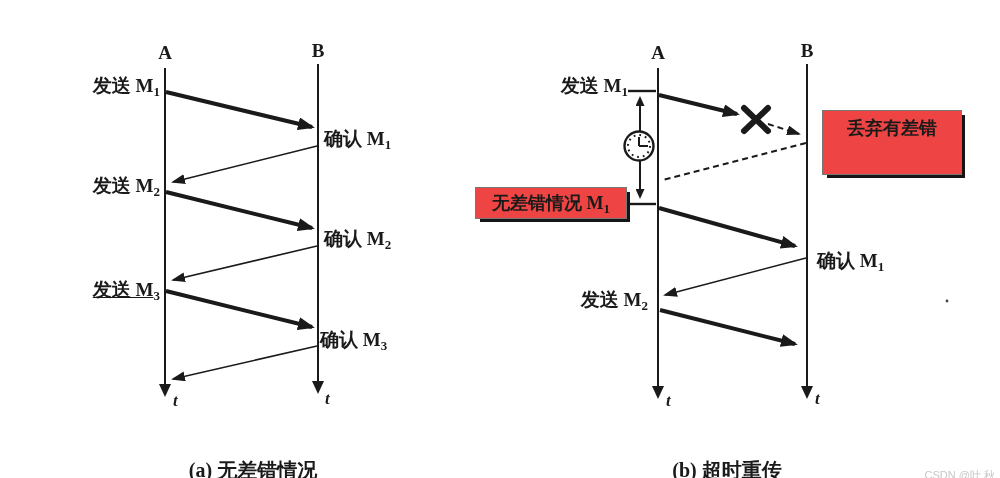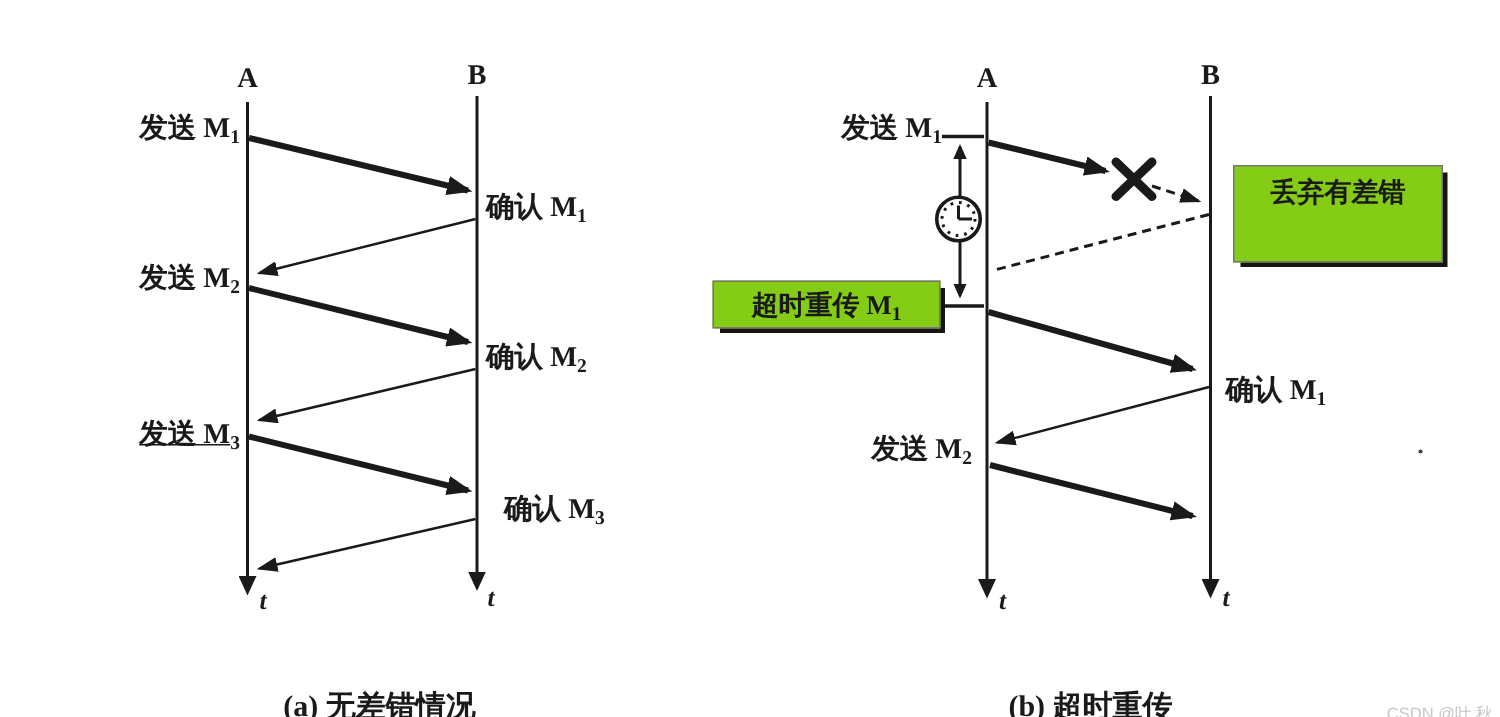--- a/index.html
+++ b/index.html
@@ -5,21 +5,21 @@
   html,body{margin:0;padding:0;background:#ffffff;}
   #stage{position:relative;width:1000px;height:478px;background:#ffffff;overflow:hidden;
          font-family:"Liberation Serif","DejaVu Serif",serif;color:#1a1a1a;}
   #diagram-svg{position:absolute;left:0;top:0;}
   .lbl{position:absolute;font-size:19px;font-weight:bold;white-space:nowrap;line-height:1.1;}
   .lbl sub{font-size:13px;font-weight:bold;vertical-align:-4px;}
   .host{position:absolute;width:30px;text-align:center;font-size:19px;font-weight:bold;}
   .tlab{position:absolute;font-size:17px;font-style:italic;font-weight:bold;}
   .caption{position:absolute;width:230px;text-align:center;font-size:20px;font-weight:bold;margin-top:31px;}
   .right-align{text-align:right;}
-  .greybox{position:absolute;background:#84cc16;border:1px solid #777;
+  .greybox{position:absolute;background:#ef4444;border:1px solid #777;
            box-shadow:4px 4px 0 -1px #151515;font-size:18px;font-weight:bold;
            text-align:center;}
   .greybox sub{font-size:13px;font-weight:bold;vertical-align:-4px;}
   #timeout-box{left:475px;top:187px;width:150px;height:30px;line-height:30px;}
   #discard-box{left:822px;top:110px;width:138px;height:60px;line-height:28px;padding-top:3px;}
   #watermark{position:absolute;left:900px;top:468px;width:95px;text-align:right;
              font-family:"Liberation Sans","DejaVu Sans",sans-serif;
              font-size:11px;color:#c7c7ca;font-weight:normal;}
 </style>
 </head>
@@ -90,32 +90,32 @@
 
   <div class="host" style="left:150px;top:42px;">A</div>
   <div class="host" style="left:303px;top:40px;">B</div>
 
   <div class="lbl right-align" style="left:40px;width:120px;top:76px;"><span>发送 M</span><sub>1</sub></div>
   <div class="lbl right-align" style="left:40px;width:120px;top:176px;"><span>发送 M</span><sub>2</sub></div>
   <div class="lbl right-align" style="left:40px;width:120px;top:280px;text-decoration:underline;"><span>发送 M</span><sub>3</sub></div>
 
   <div class="lbl" style="left:324px;top:129px;"><span>确认 M</span><sub>1</sub></div>
   <div class="lbl" style="left:324px;top:229px;font-family:Liberation Serif, serif;"><span>确认 M</span><sub>2</sub></div>
-  <div class="lbl" style="left:336px;top:330px;"><span>确认 M</span><sub>3</sub></div>
+  <div class="lbl" style="left:320px;top:330px;"><span>确认 M</span><sub>3</sub></div>
 
   <div class="tlab" style="left:173px;top:391px;">t</div>
   <div class="tlab" style="left:325px;top:389px;">t</div>
   <div class="caption" style="left:138px;top:426px;">(a) 无差错情况</div>
 
   <div class="host" style="left:643px;top:42px;">A</div>
   <div class="host" style="left:792px;top:40px;">B</div>
 
   <div class="lbl right-align" style="left:508px;width:120px;top:76px;"><span>发送 M</span><sub>1</sub></div>
 
-  <div class="greybox" id="timeout-box"><span>超时重传 M</span><sub>1</sub></div>
+  <div class="greybox" id="timeout-box"><span>无差错情况 M</span><sub>1</sub></div>
 
   <div class="greybox" id="discard-box">
     <div>丢弃有差错</div>
   </div>
 
   <div class="lbl" style="left:817px;top:251px;"><span>确认 M</span><sub>1</sub></div>
   <div class="lbl right-align" style="left:528px;width:120px;top:290px;"><span>发送 M</span><sub>2</sub></div>
 
   <div class="tlab" style="left:666px;top:391px;">t</div>
   <div class="tlab" style="left:815px;top:389px;">t</div>

